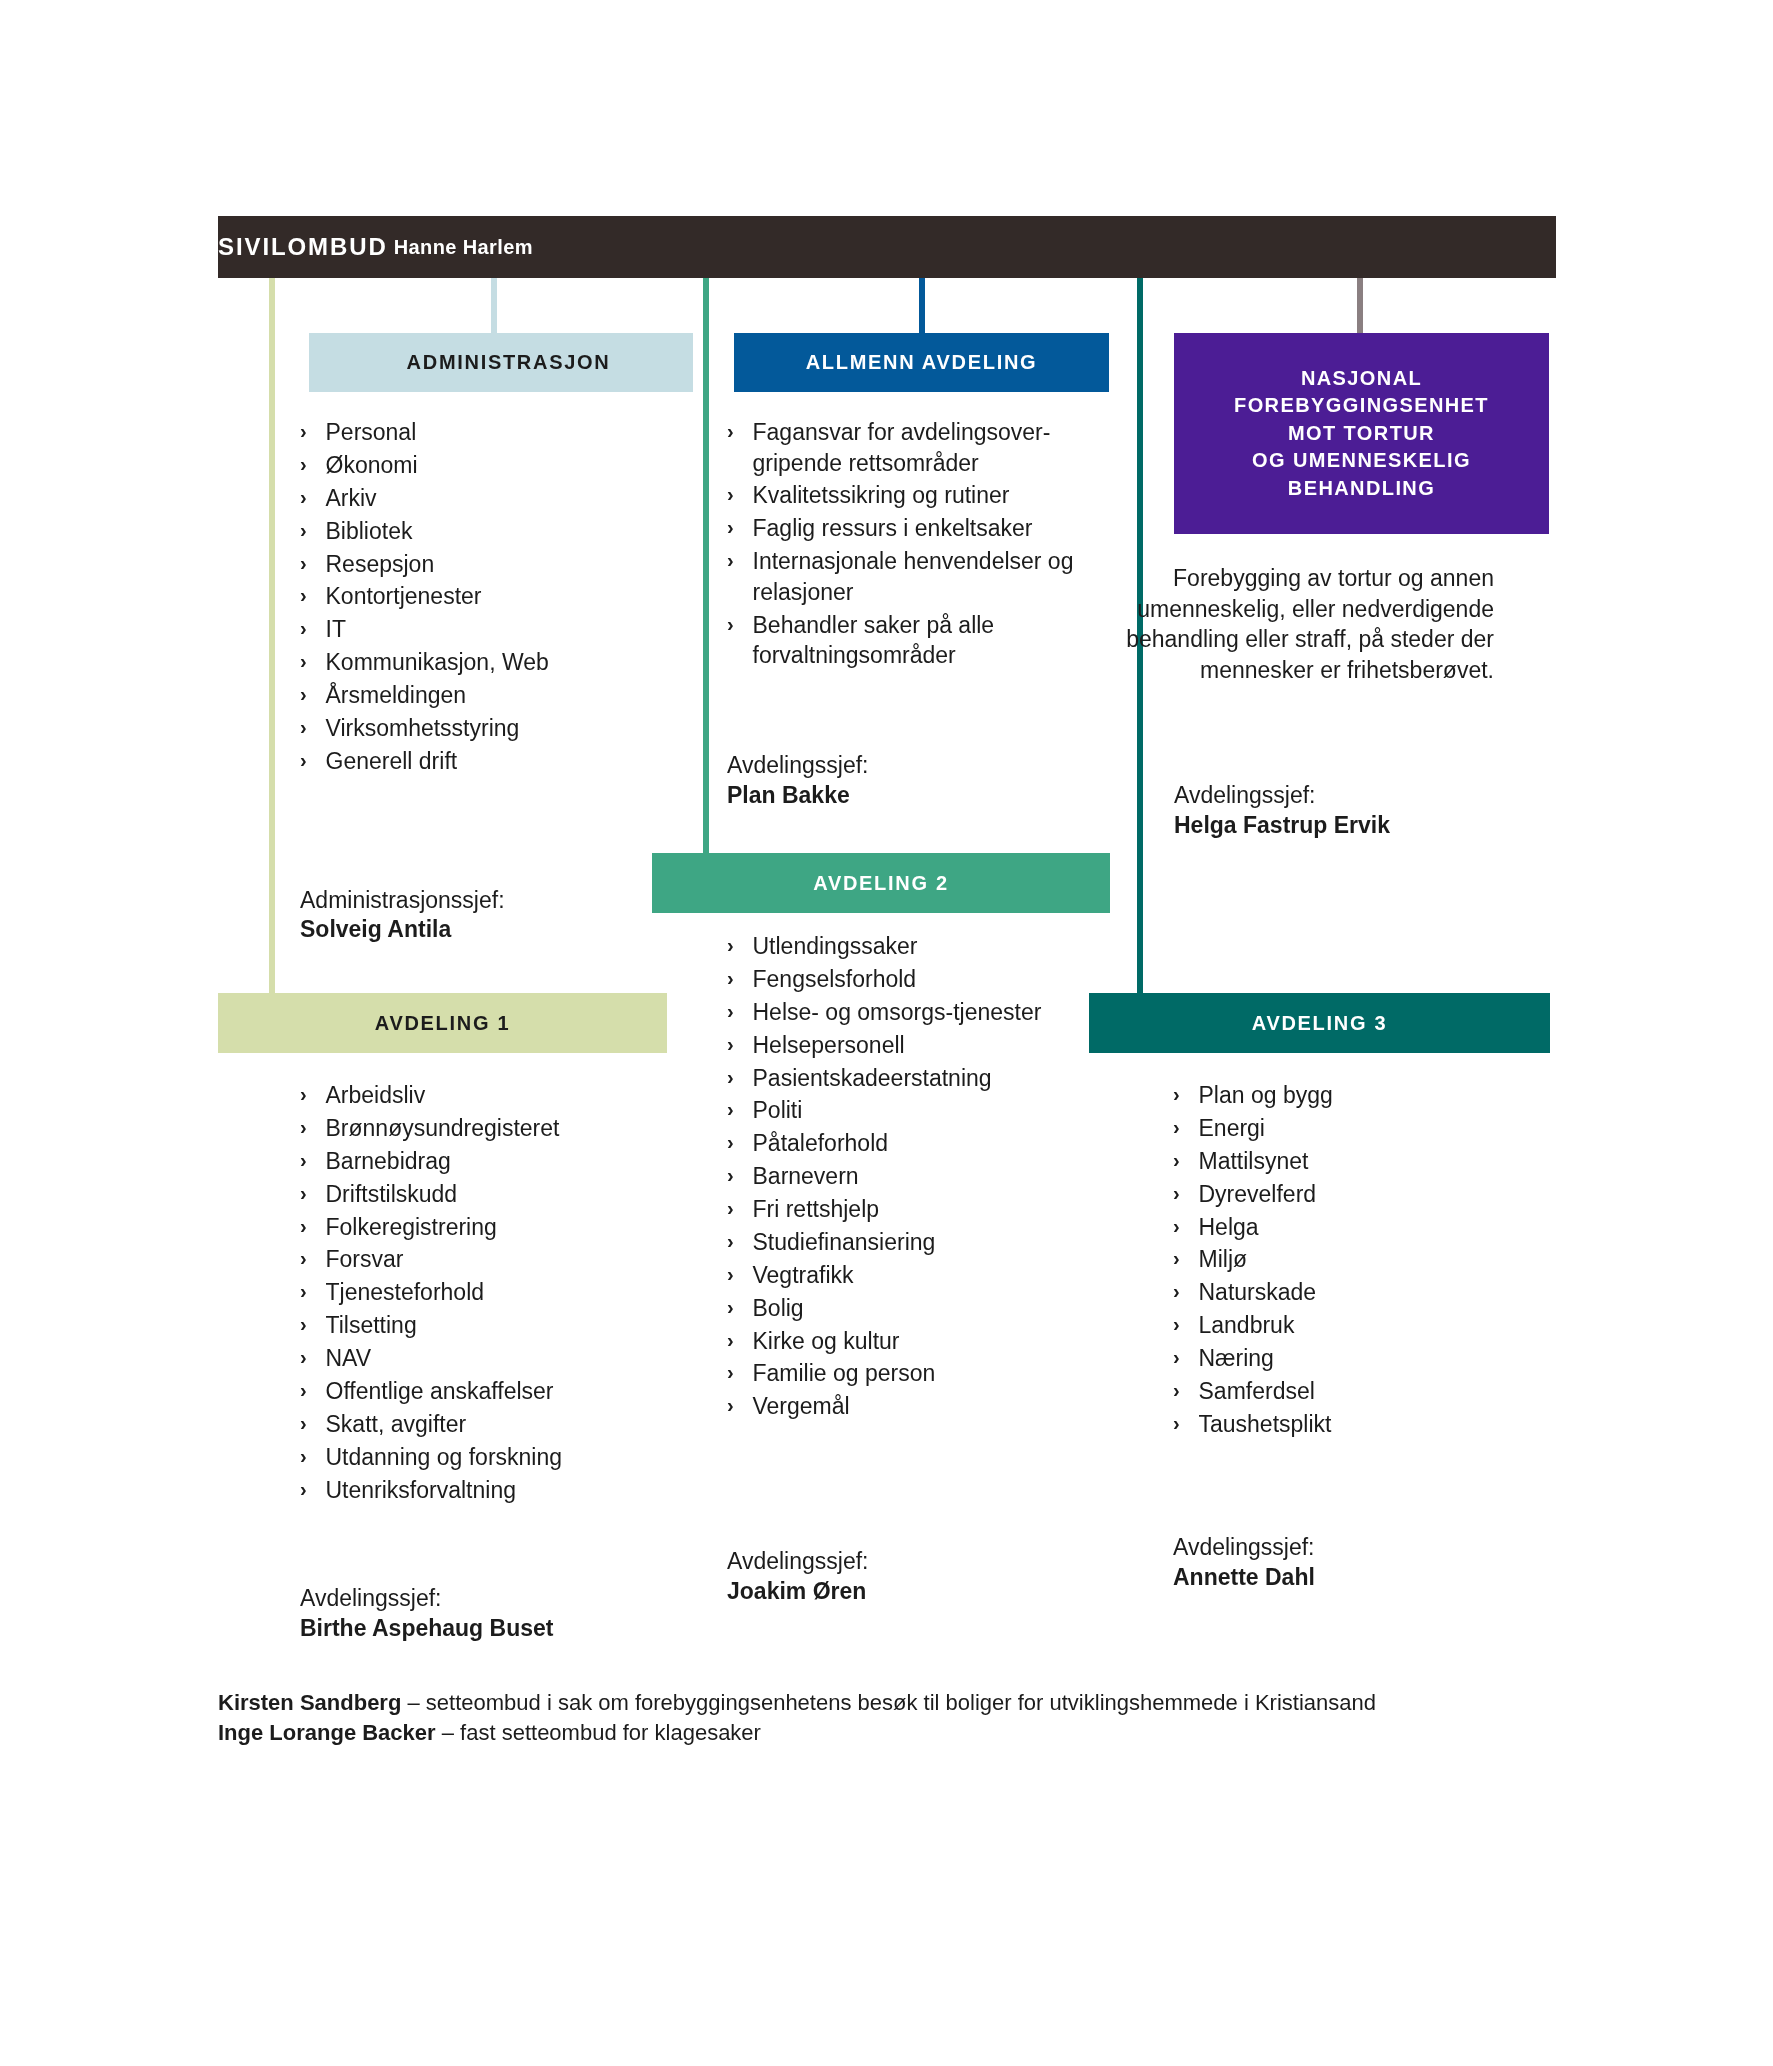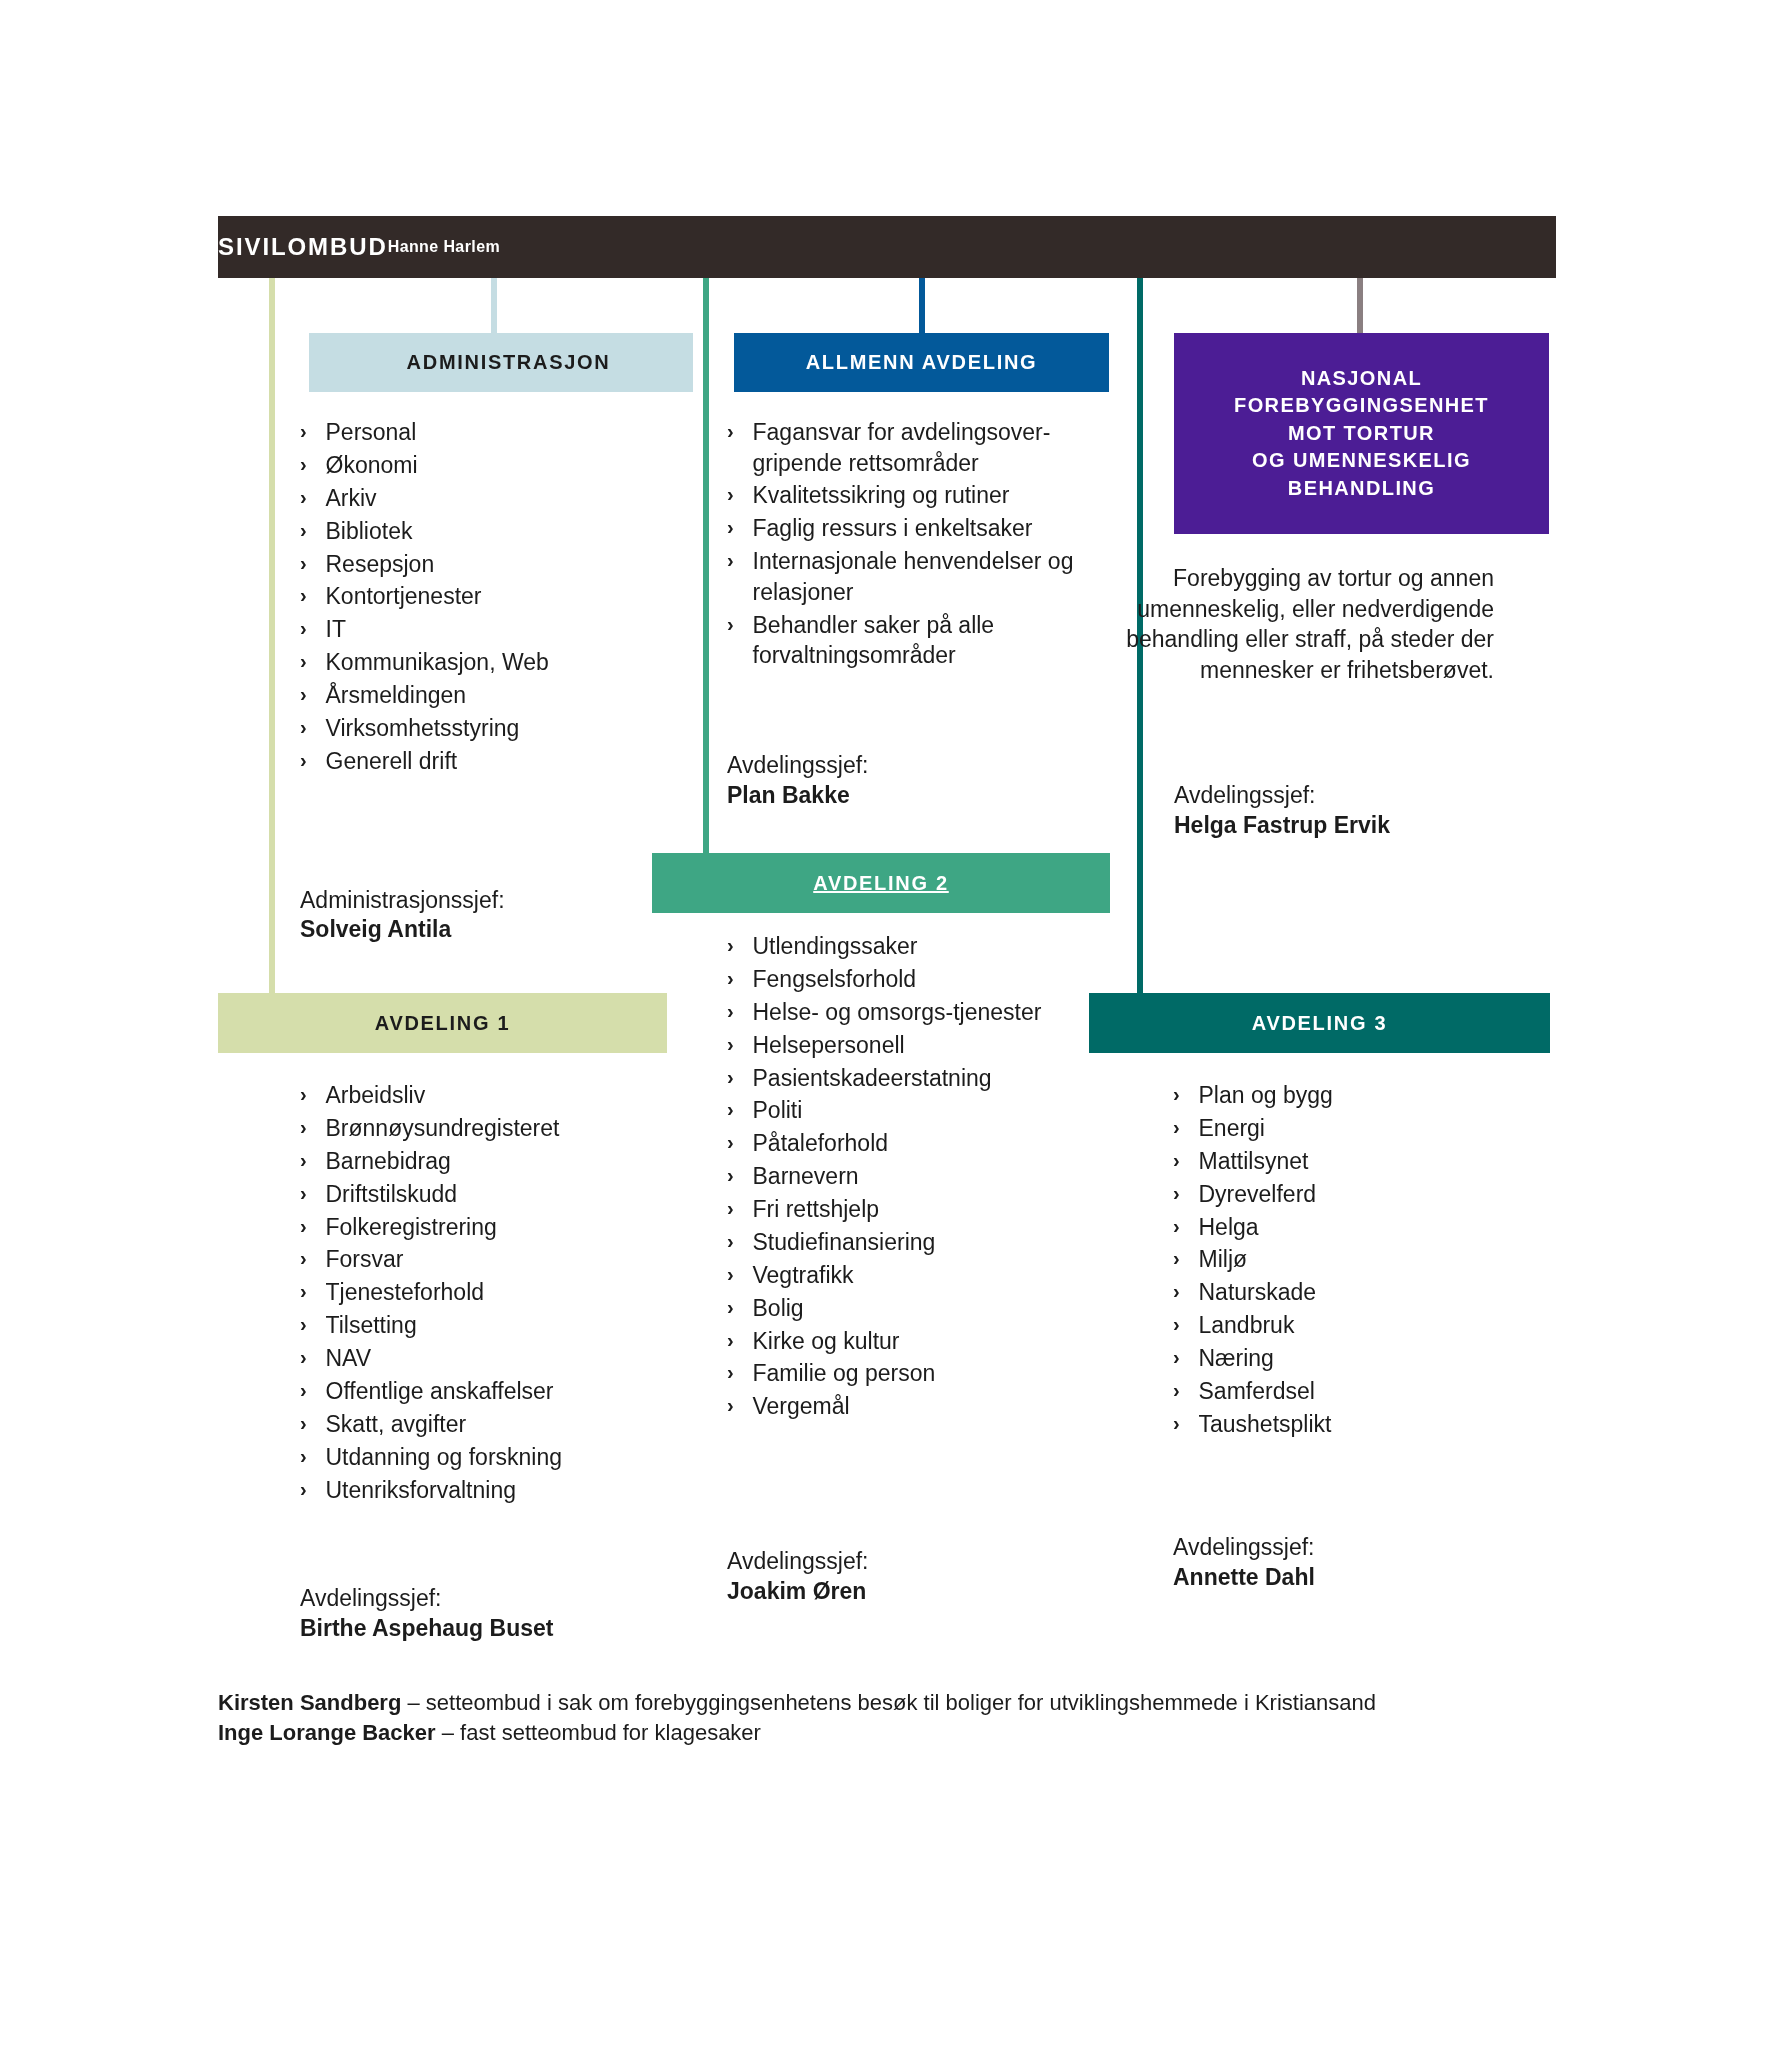--- a/index.html
+++ b/index.html
@@ -12,21 +12,21 @@
   #chart{position:relative;width:1773px;height:2066px;overflow:hidden;}
 
   
   .topbar{
     position:absolute;left:218px;top:216px;width:1338px;height:62px;
     background:#332a28;color:#ffffff;
     display:flex;align-items:center;
     letter-spacing:1.1px;
   }
   .topbar .t1{font-weight:bold;font-size:24px;letter-spacing:1.9px;}
-  .topbar .t2{font-weight:bold;font-size:16px;letter-spacing:0.4px;margin-left:0;}
+  .topbar .t2{font-weight:bold;font-size:20px;letter-spacing:0.4px;margin-left:6px;}
 
   
   .vline{position:absolute;width:6px;}
 
   
   .hbox{
     position:absolute;
     display:flex;align-items:center;justify-content:center;
     text-align:center;font-weight:bold;
   }
@@ -34,21 +34,21 @@
 
   #box-admin{left:309px;top:333px;width:369px;height:59px;background:#c5dde3;color:#1c1c1c;
              font-size:20px;letter-spacing:1.7px;padding-left:15px;}
   #box-allmenn{left:734px;top:333px;width:375px;height:59px;background:#03599a;color:#ffffff;
              font-size:20px;letter-spacing:1.7px;}
   #box-nasjonal{left:1174px;top:333px;width:375px;height:201px;background:#4c1d95;color:#ffffff;
              font-size:20px;letter-spacing:1.4px;line-height:1.38;flex-direction:column;}
   #box-avd1{left:218px;top:993px;width:449px;height:60px;background:#d5deab;color:#1c1c1c;
              font-size:20px;letter-spacing:1.7px;}
   #box-avd2{left:652px;top:853px;width:458px;height:60px;background:#3ea684;color:#ffffff;
-             font-size:20px;letter-spacing:1.7px;text-decoration:underline;}
+             font-size:20px;letter-spacing:1.7px;}
   #box-avd3{left:1089px;top:993px;width:461px;height:60px;background:#006a66;color:#ffffff;
              font-size:20px;letter-spacing:1.7px;}
 
   
   .block{position:absolute;}
   .ul{list-style:none;margin:0;padding:0;}
   .ul li{
     position:relative;padding-left:25.5px;
     font-size:23px;line-height:1.33;
     margin-bottom:2.3px;

